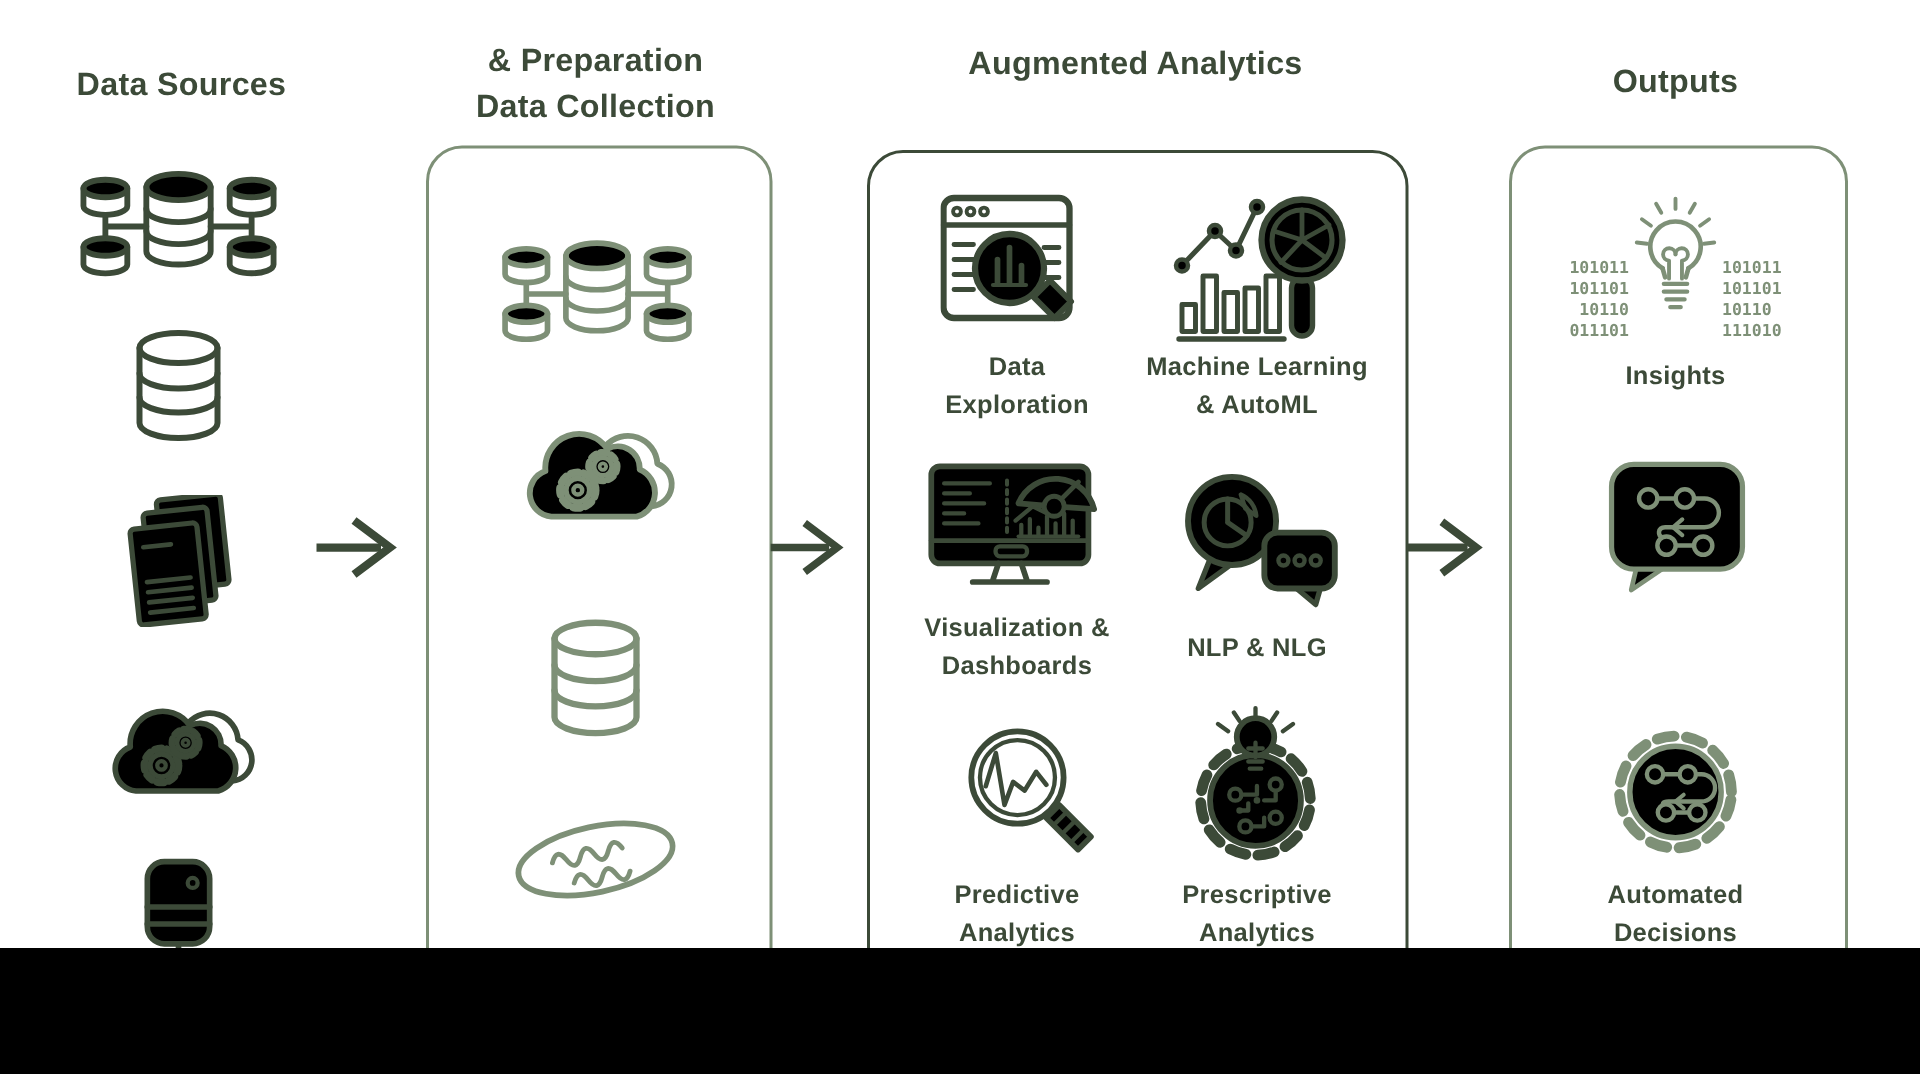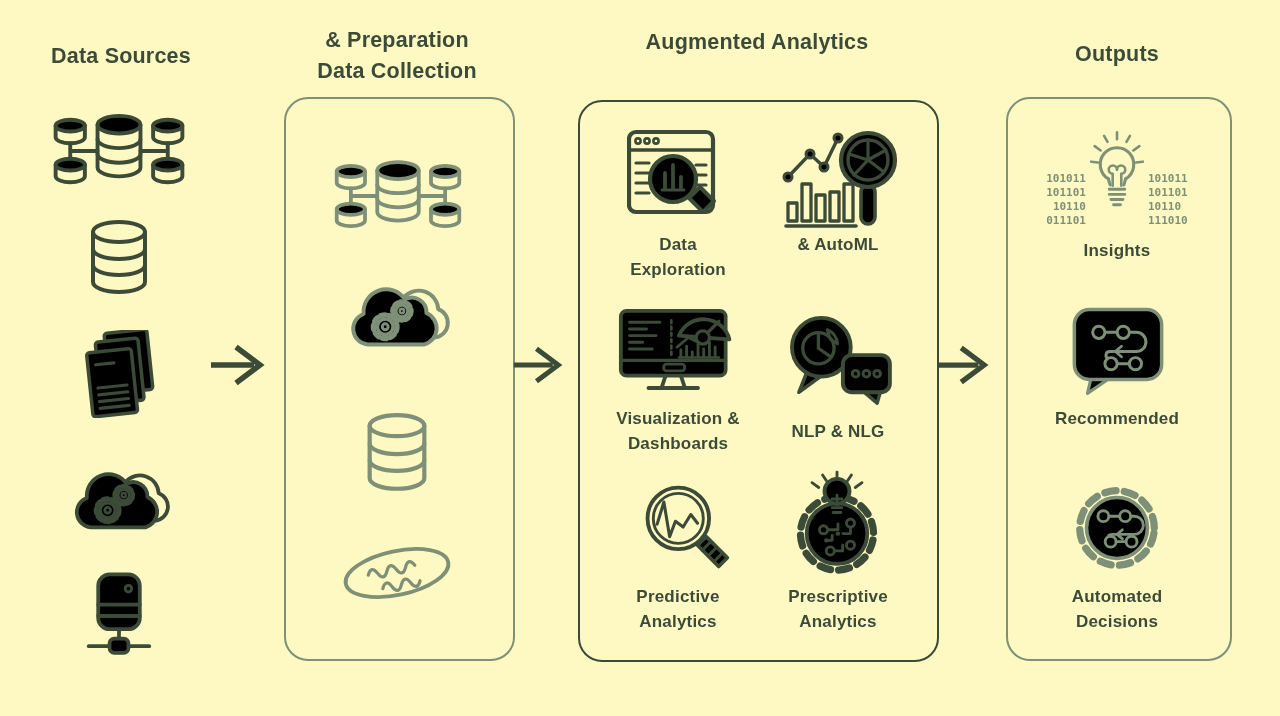--- a/index.html
+++ b/index.html
@@ -1,17 +1,17 @@
 <!DOCTYPE html>
 <html><head>
 <meta charset="utf-8">
 <style>
   :root{ --dark:#3c4a38; --sage:#7e9077; }
   html,body{margin:0;padding:0;background:#000;}
-  .stage{position:relative;width:1280px;height:716px;background:#fef9c3;overflow:hidden;
+  .stage{position:relative;width:1280px;height:632px;background:#ffffff;overflow:hidden;
          font-family:"Liberation Sans",sans-serif;}
   .hdr{position:absolute;text-align:center;font-weight:700;font-size:21.5px;line-height:31px;
        color:var(--dark);letter-spacing:.2px;}
   .lbl{position:absolute;text-align:center;font-weight:700;font-size:17px;line-height:25px;
        color:var(--dark);letter-spacing:.2px;}
   .panel{position:absolute;border:2.5px solid var(--sage);border-radius:24px;}
   .panel.dark{border-color:var(--dark);}
   .ic{position:absolute;display:block;}
   .ic path,.ic rect,.ic circle,.ic ellipse,.ic line{
       stroke:currentColor;fill:none;stroke-linecap:round;stroke-linejoin:round;}
@@ -226,20 +226,21 @@
     <circle cx="66" cy="78" r="4.2" stroke-width="3" class="f"></circle>
     <circle cx="53" cy="66" r="2.3" class="fc"></circle>
     <circle cx="41" cy="73" r="2.3" class="fc"></circle>
   </svg>
 
   <div class="lbl" style="left:626px;top:232px;width:104px;text-align:center;">
     <div>Data</div>
     <div>Exploration</div>
   </div>
   <div class="lbl" style="left:756px;top:232px;width:164px;">
+    <div>Machine Learning</div>
     <div>&amp; AutoML</div>
   </div>
   <div class="lbl" style="left:596px;top:406px;width:164px;">
     <div>Visualization &amp;</div>
     <div>Dashboards</div>
   </div>
   <div class="lbl" style="left:776px;top:419px;width:124px;">
     <div>NLP &amp; NLG</div>
   </div>
   <div class="lbl" style="left:626px;top:584px;width:104px;">
@@ -299,20 +300,19 @@
     <circle cx="64" cy="42" r="6" stroke-width="3.2" class="f"></circle>
     <circle cx="48" cy="70" r="6" stroke-width="3.2" class="f"></circle>
     <circle cx="71" cy="70" r="6" stroke-width="3.2" class="f"></circle>
     <path d="M61 57 L55 62 L61 67" stroke-width="3"></path>
   </svg>
 
   <div class="lbl" style="left:1047px;top:238px;width:140px;">
     <div>Insights</div>
   </div>
   <div class="lbl" style="left:1035px;top:406px;width:164px;">
-    <div>Recommended</div>
   </div>
   <div class="lbl" style="left:1047px;top:584px;width:140px;">
     <div>Automated</div>
     <div>Decisions</div>
   </div>
 
 </div>
 
 </body></html>

